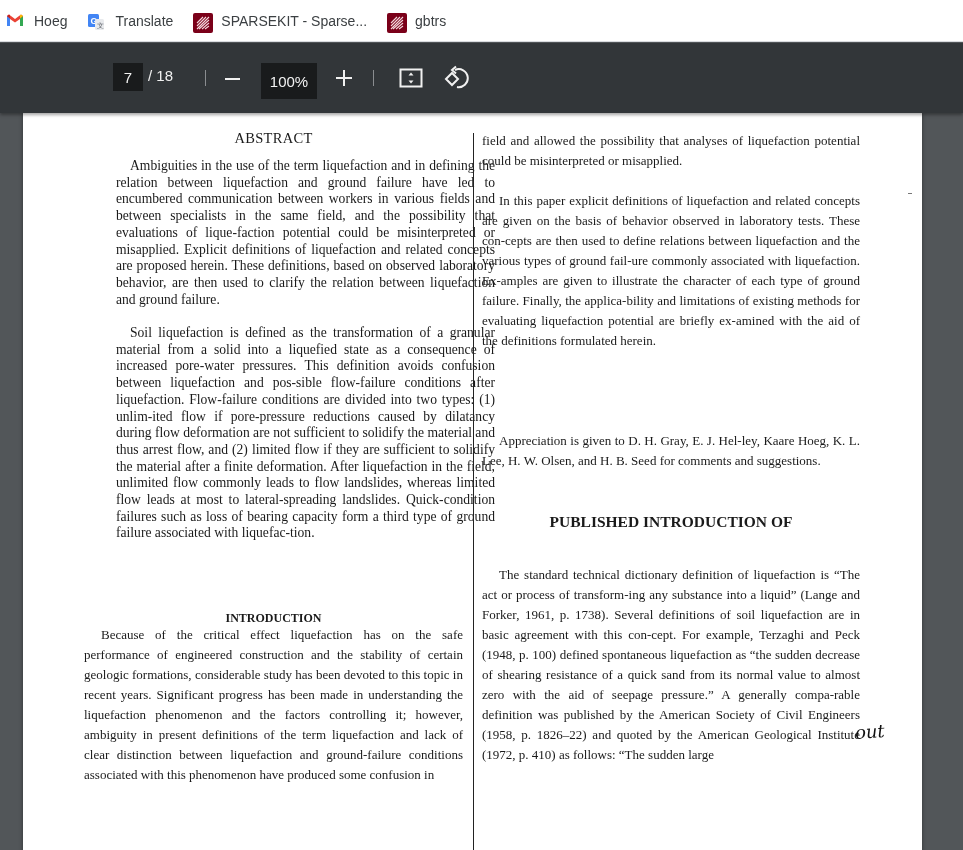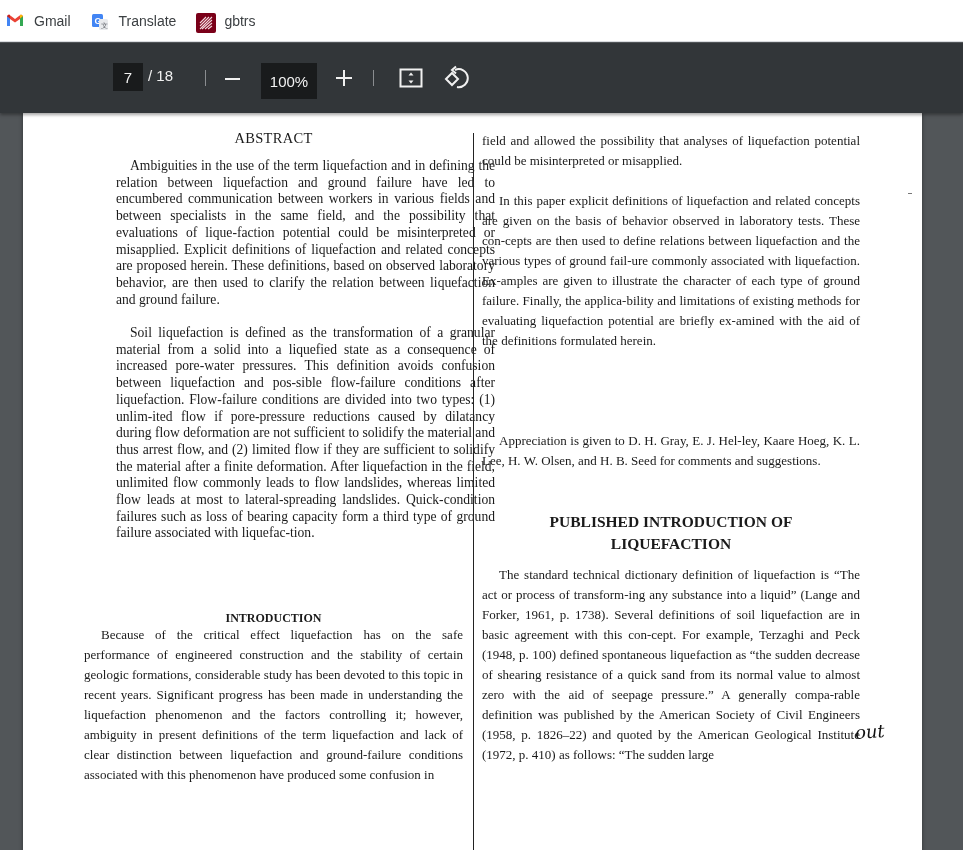--- a/index.html
+++ b/index.html
@@ -53,32 +53,41 @@
   <div class="bm">
     <span class="ico ico-gmail">
       <svg width="18" height="14" viewBox="0 0 18 14">
         <path d="M1 3 L1 13 L4 13 L4 6 L9 9.5 L14 6 L14 13 L17 13 L17 3 L15 1.5 L9 6 L3 1.5 Z" fill="#ea4335"></path>
         <path d="M1 3 L1 13 L4 13 L4 5.5 Z" fill="#4285f4"></path>
         <path d="M17 3 L17 13 L14 13 L14 5.5 Z" fill="#34a853"></path>
         <path d="M14 5.5 L17 3 L15 1.5 L14 2.3 Z" fill="#fbbc04"></path>
         <path d="M4 5.5 L1 3 L3 1.5 L4 2.3 Z" fill="#c5221f"></path>
       </svg>
     </span>
-    <span class="lbl">Gmail</span>
+    <span class="lbl">Hoeg</span>
   </div>
   <div class="bm">
     <span class="ico ico-translate">
       <svg width="18" height="18" viewBox="0 0 18 18">
         <rect x="1" y="1" width="11" height="13" rx="1.5" fill="#4285f4"></rect>
         <text x="3.5" y="11" font-size="9" fill="#fff" font-family="Liberation Sans, sans-serif" font-weight="bold">G</text>
         <rect x="8" y="6" width="9" height="11" rx="1.5" fill="#e8eaed"></rect>
         <text x="10" y="15" font-size="7" fill="#5f6368" font-family="Liberation Sans, sans-serif">文</text>
       </svg>
     </span>
     <span class="lbl">Translate</span>
+  </div>
+  <div class="bm">
+    <span class="ico ico-uni">
+      <svg width="20" height="20" viewBox="0 0 20 20">
+        <rect x="0" y="0" width="20" height="20" rx="2" fill="#7a0019"></rect>
+        <path d="M4 16 L16 4 M6 16 L16 7 M9 16 L16 10 M12 16 L16 13 M4 13 L13 4 M4 10 L10 4" stroke="#f3d6dc" stroke-width="1.1"></path>
+      </svg>
+    </span>
+    <span class="lbl">SPARSEKIT - Sparse...</span>
   </div>
   <div class="bm">
     <span class="ico ico-uni">
       <svg width="20" height="20" viewBox="0 0 20 20">
         <rect x="0" y="0" width="20" height="20" rx="2" fill="#7a0019"></rect>
         <path d="M4 16 L16 4 M6 16 L16 7 M9 16 L16 10 M12 16 L16 13 M4 13 L13 4 M4 10 L10 4" stroke="#f3d6dc" stroke-width="1.1"></path>
       </svg>
     </span>
     <span class="lbl">gbtrs</span>
   </div>
@@ -119,21 +128,20 @@
     </div>
 
     <div class="divider"></div>
 
     <div class="col col-right">
       <p class="p-body noindent" style="top:18px;">field and allowed the possibility that analyses of liquefaction potential could be misinterpreted or misapplied.</p>
       <p class="p-body" style="top:78px;">In this paper explicit definitions of liquefaction and related concepts are given on the basis of behavior observed in laboratory tests. These con-cepts are then used to define relations between liquefaction and the various types of ground fail-ure commonly associated with liquefaction. Ex-amples are given to illustrate the character of each type of ground failure. Finally, the applica-bility and limitations of existing methods for evaluating liquefaction potential are briefly ex-amined with the aid of the definitions formulated herein.</p>
       <p class="p-body" style="top:318px;">Appreciation is given to D. H. Gray, E. J. Hel-ley, Kaare Hoeg, K. L. Lee, H. W. Olsen, and H. B. Seed for comments and suggestions.</p>
       <div class="heading h-pub">
         <div>PUBLISHED INTRODUCTION OF</div>
-        <div>LIQUEFACTION</div>
       </div>
       <p class="p-body" style="top:452px;">The standard technical dictionary definition of liquefaction is “The act or process of transform-ing any substance into a liquid” (Lange and Forker, 1961, p. 1738). Several definitions of soil liquefaction are in basic agreement with this con-cept. For example, Terzaghi and Peck (1948, p. 100) defined spontaneous liquefaction as “the sudden decrease of shearing resistance of a quick sand from its normal value to almost zero with the aid of seepage pressure.” A generally compa-rable definition was published by the American Society of Civil Engineers (1958, p. 1826–22) and quoted by the American Geological Institute (1972, p. 410) as follows: “The sudden large</p>
     </div>
 
     <div class="handwrite">out</div>
     <div class="mark" style="left:885px; top:80px;"></div>
   </div>
 </div>
 
 </body></html>

